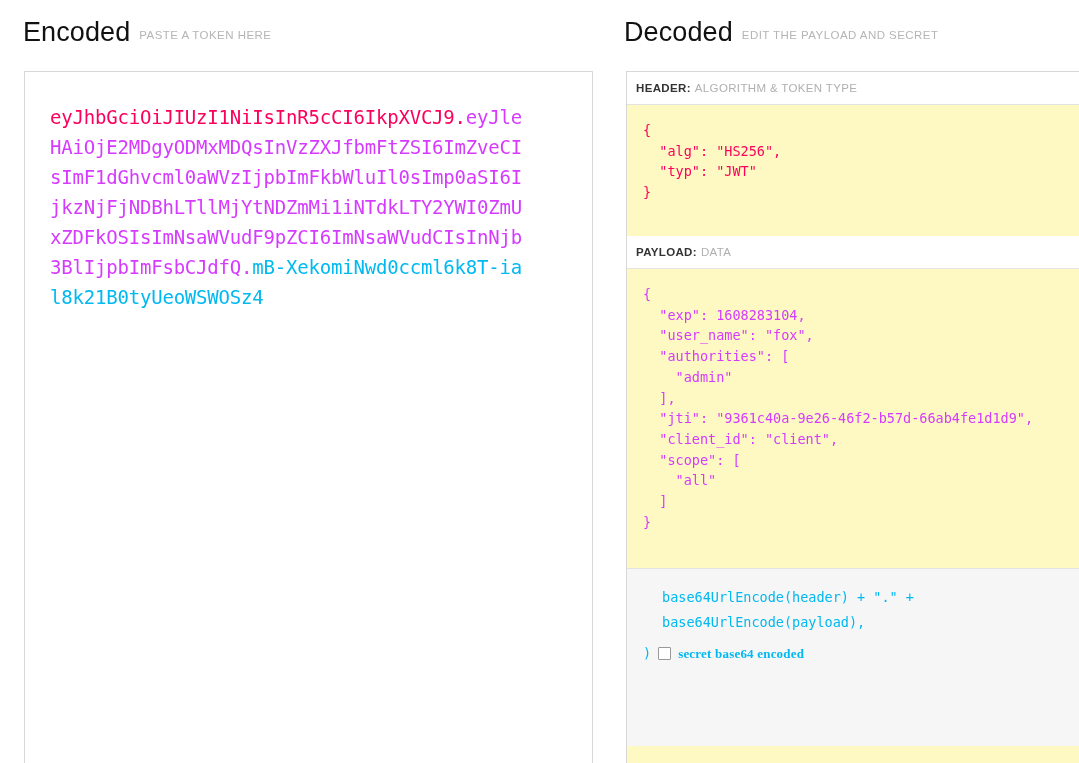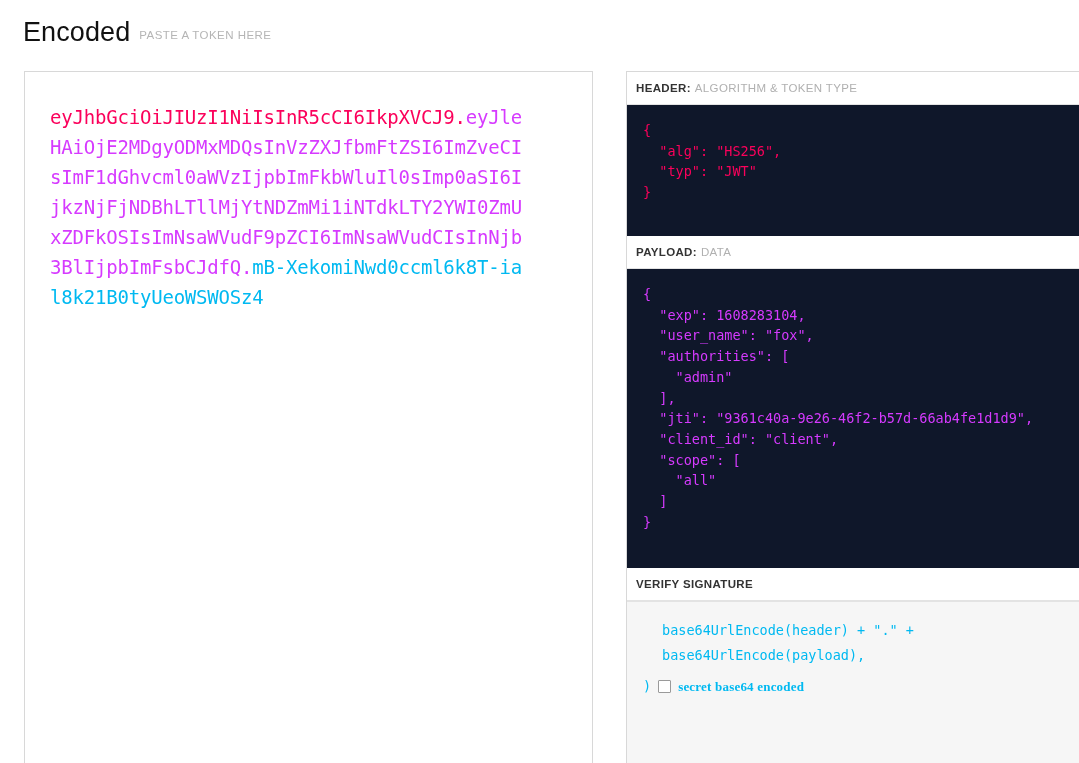--- a/index.html
+++ b/index.html
@@ -77,21 +77,21 @@
   
   #decoded-panel {
     position: absolute;
     left: 626px;
     top: 71px;
     width: 453px;
     height: 692px;
     border: 1px solid #d8d8d8;
     border-right: none;
     border-bottom: none;
-    background: #0f172a;
+    background: #fef9c3;
     overflow: hidden;
   }
 
   .sec-label {
     height: 33px;
     line-height: 33px;
     padding-left: 9px;
     border-bottom: 1px solid #e3e3e3;
     font-size: 11.5px;
     letter-spacing: 0.35px;
@@ -178,20 +178,23 @@
 <div id="page">
 
   <div id="encoded-heading" class="col-heading">
     <span class="big">Encoded</span><span class="small">PASTE A TOKEN HERE</span>
   </div>
 
   <div id="encoded-panel">
     <div id="encoded-token"><span class="tok-header">eyJhbGciOiJIUzI1NiIsInR5cCI6IkpXVCJ9</span><span class="tok-dot">.</span><span class="tok-payload">eyJleHAiOjE2MDgyODMxMDQsInVzZXJfbmFtZSI6ImZveCIsImF1dGhvcml0aWVzIjpbImFkbWluIl0sImp0aSI6IjkzNjFjNDBhLTllMjYtNDZmMi1iNTdkLTY2YWI0ZmUxZDFkOSIsImNsaWVudF9pZCI6ImNsaWVudCIsInNjb3BlIjpbImFsbCJdfQ</span><span class="tok-dot2">.</span><span class="tok-sig">mB-XekomiNwd0ccml6k8T-ial8k21B0tyUeoWSWOSz4</span></div>
   </div>
 
+  <div id="decoded-heading" class="col-heading">
+    <span class="big">Decoded</span><span class="small">EDIT THE PAYLOAD AND SECRET</span>
+  </div>
 
   <div id="decoded-panel">
 
     <div class="sec-label">
       <span class="k">HEADER:</span><span class="v">ALGORITHM &amp; TOKEN TYPE</span>
     </div>
     <div id="header-body" class="sec-body">{
   "alg": "HS256",
   "typ": "JWT"
 }</div>
@@ -205,23 +208,20 @@
   "authorities": [
     "admin"
   ],
   "jti": "9361c40a-9e26-46f2-b57d-66ab4fe1d1d9",
   "client_id": "client",
   "scope": [
     "all"
   ]
 }</div>
 
-    <div class="sec-label nolabelsub">
-      <span class="k">VERIFY SIGNATURE</span>
-    </div>
 
     <div id="verify-section">
       <div class="ln ind1">base64UrlEncode(header) + "." +</div>
       <div class="ln ind1">base64UrlEncode(payload),</div>
       <div id="b64-row">
         <span class="paren">)</span>
         <span id="b64-checkbox"></span>
         <span id="b64-label">secret base64 encoded</span>
       </div>
     </div>

